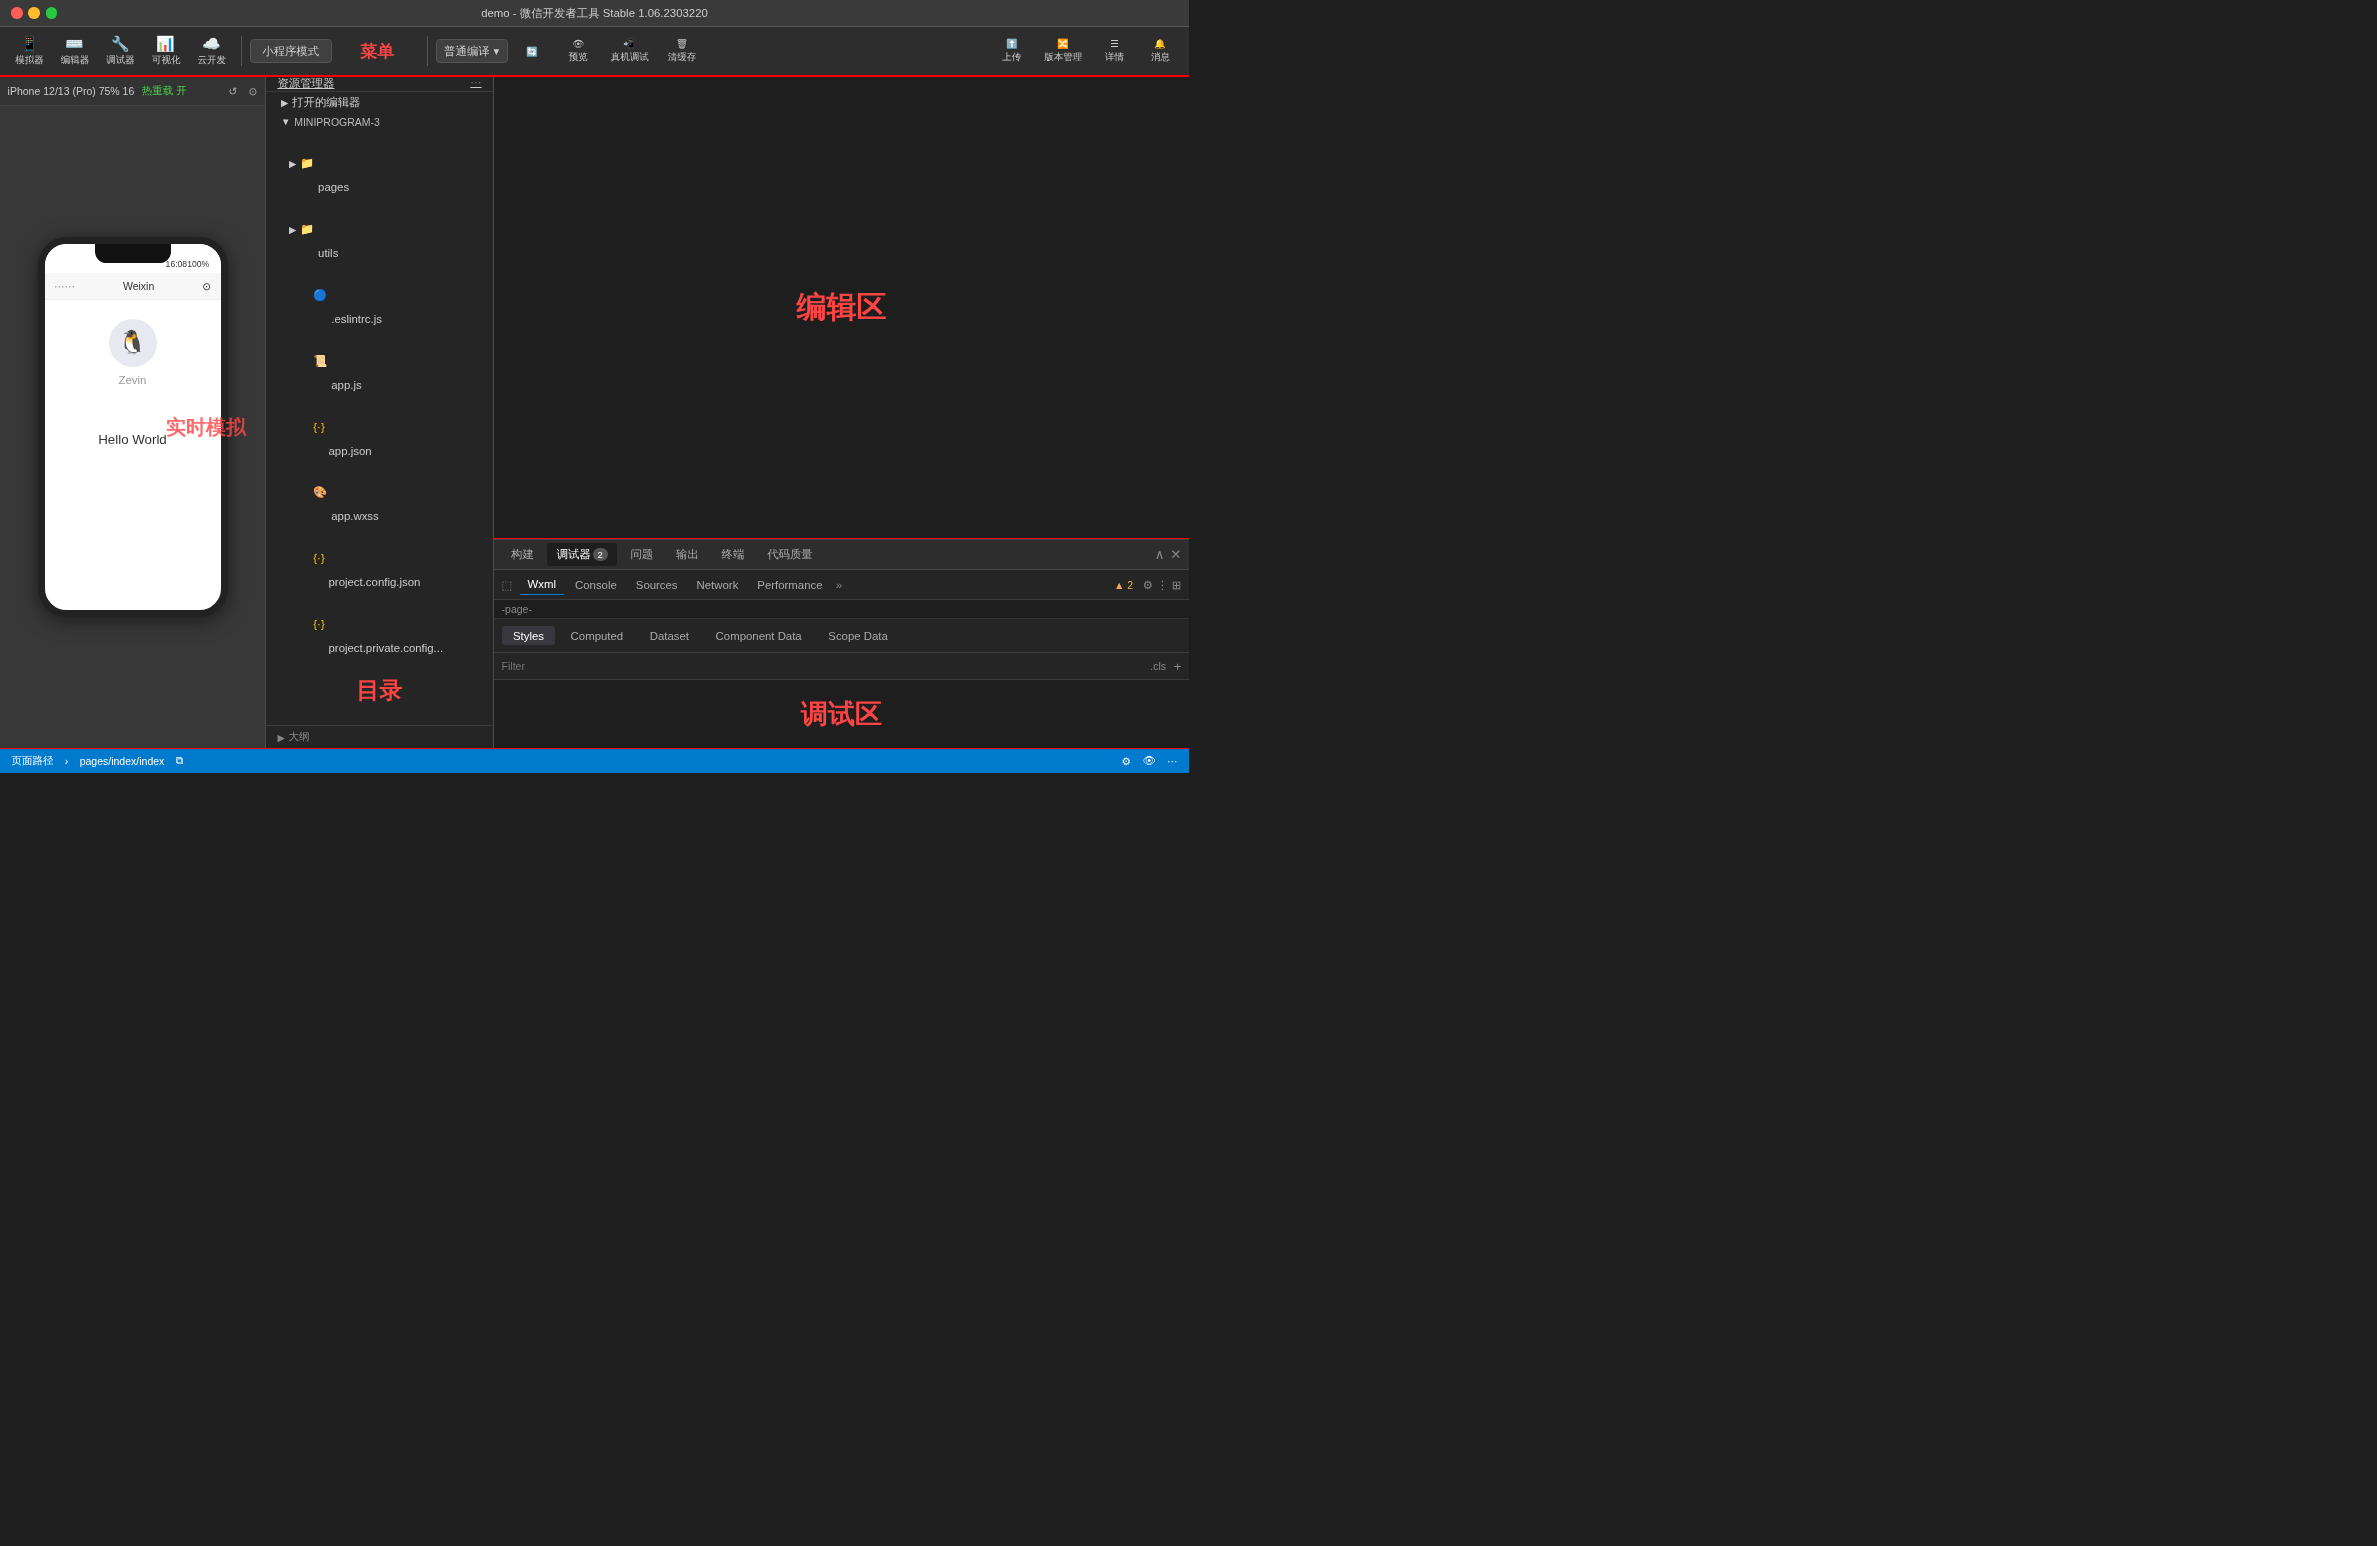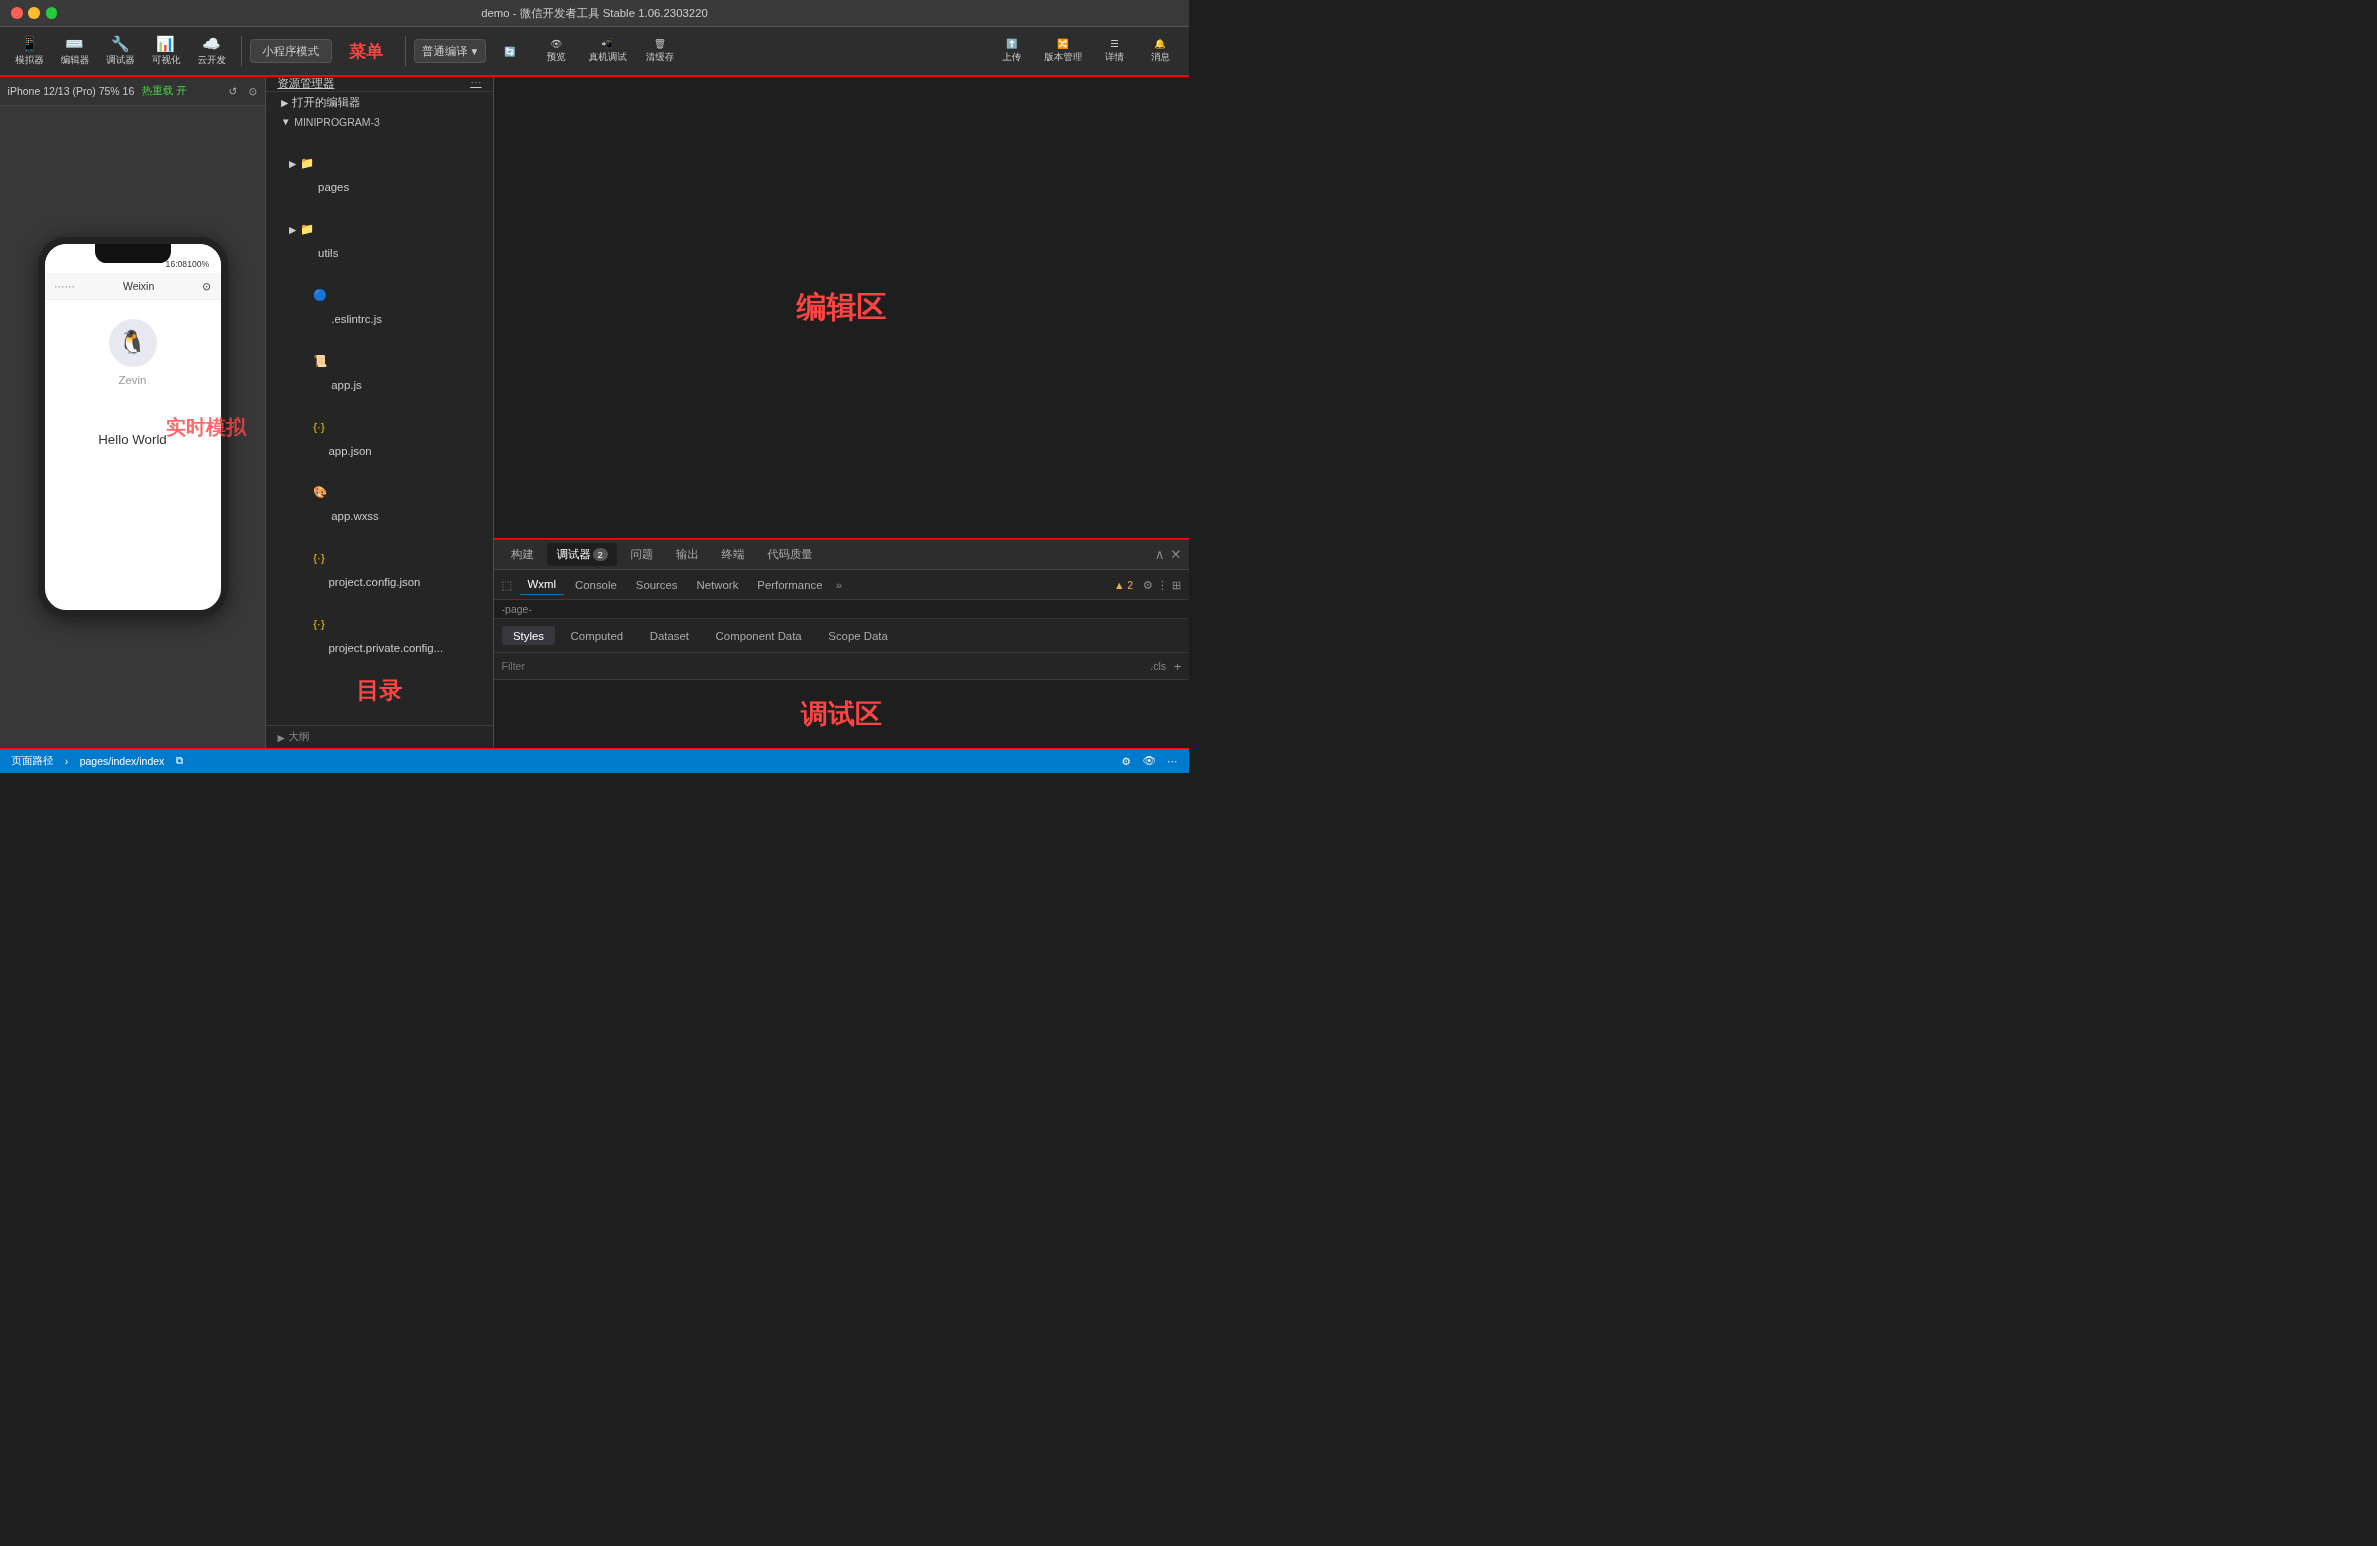--- a/index.html
+++ b/index.html
@@ -84,21 +84,21 @@
       border-radius: 3.8px;
       padding: 3.8px 11.4px;
       color: #ccc;
       font-size: 11.4px;
       cursor: pointer;
     }
     .menu-label {
       color: #ff4444;
       font-size: 17px;
       font-weight: bold;
-      margin: 0 14px;
+      margin: 0 25px;
     }
     .compile-select {
       background: #404040;
       border: 1px solid #555;
       border-radius: 3.8px;
       padding: 3.8px 7.6px;
       color: #ccc;
       font-size: 11.4px;
       display: flex;
       align-items: center;

